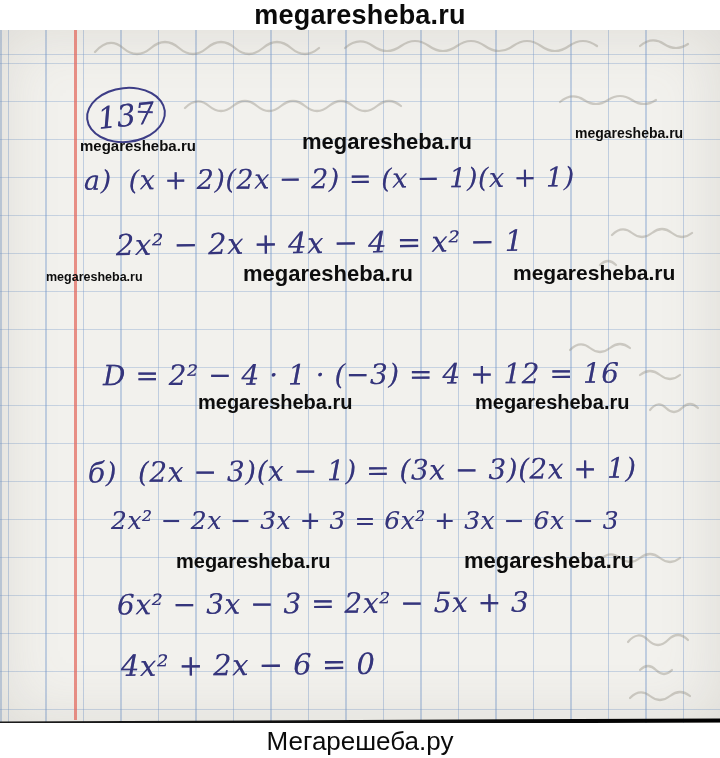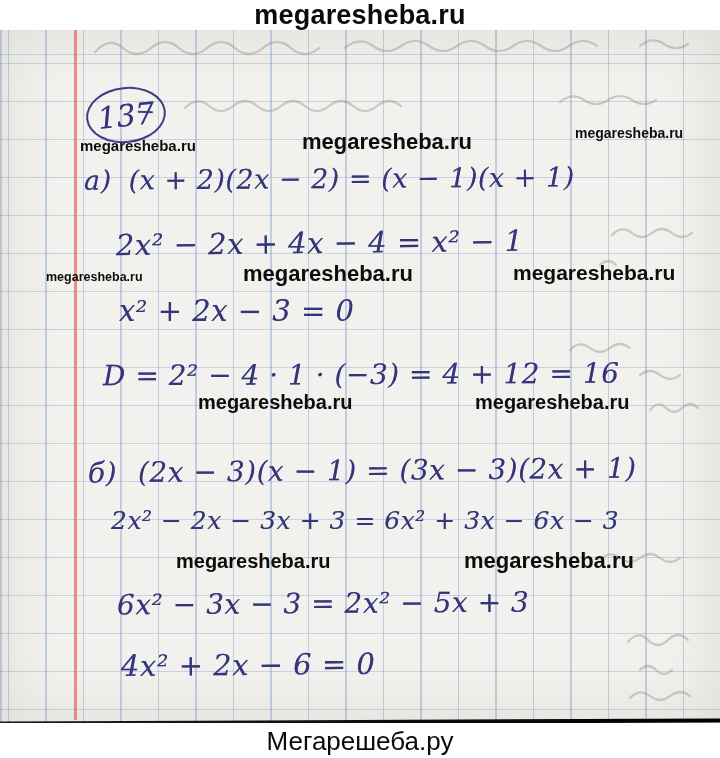--- a/index.html
+++ b/index.html
@@ -113,21 +113,20 @@
 
   <div class="problem-circle">
     <span class="num">137</span>
     <span class="seven-bar"></span>
   </div>
 
   <div class="hand eq-a1">
     <span class="eq-label">а)</span><span>(x + 2)(2x − 2) = (x − 1)(x + 1)</span>
   </div>
   <div class="hand eq-a2">2x² − 2x + 4x − 4 = x² − 1</div>
-  <div class="hand eq-a3">x² + 2x − 3 = 0</div>
   <div class="hand eq-a4">D = 2² − 4 · 1 · (−3) = 4 + 12 = 16</div>
 
   <div class="hand eq-b1">
     <span class="eq-label">б)</span><span>(2x − 3)(x − 1) = (3x − 3)(2x + 1)</span>
   </div>
   <div class="hand eq-b2">2x² − 2x − 3x + 3 = 6x² + 3x − 6x − 3</div>
   <div class="hand eq-b3">6x² − 3x − 3 = 2x² − 5x + 3</div>
   <div class="hand eq-b4">4x² + 2x − 6 = 0</div>
 
   <span class="wm wm-1">megaresheba.ru</span>

